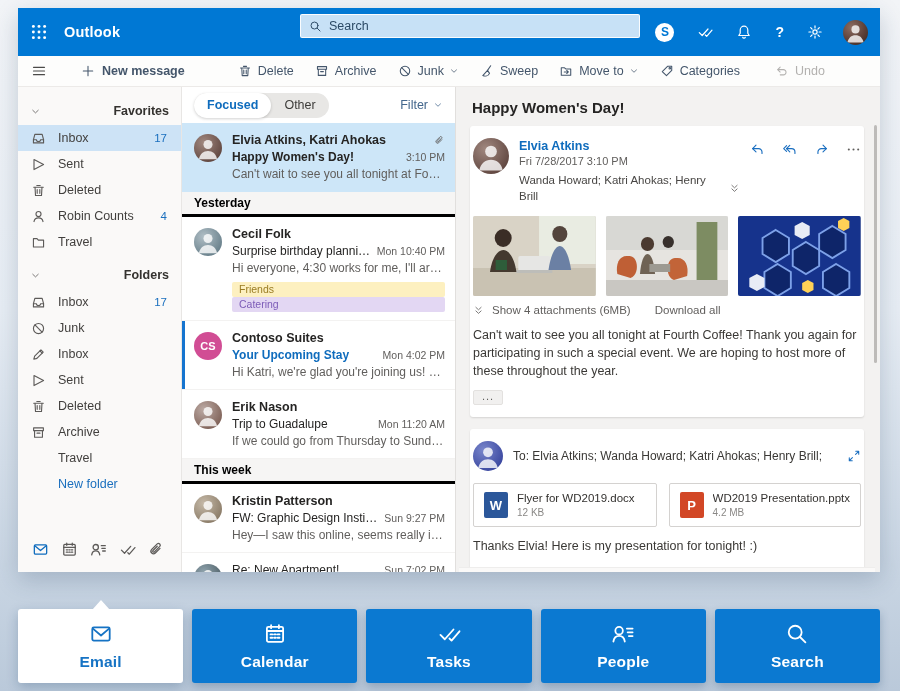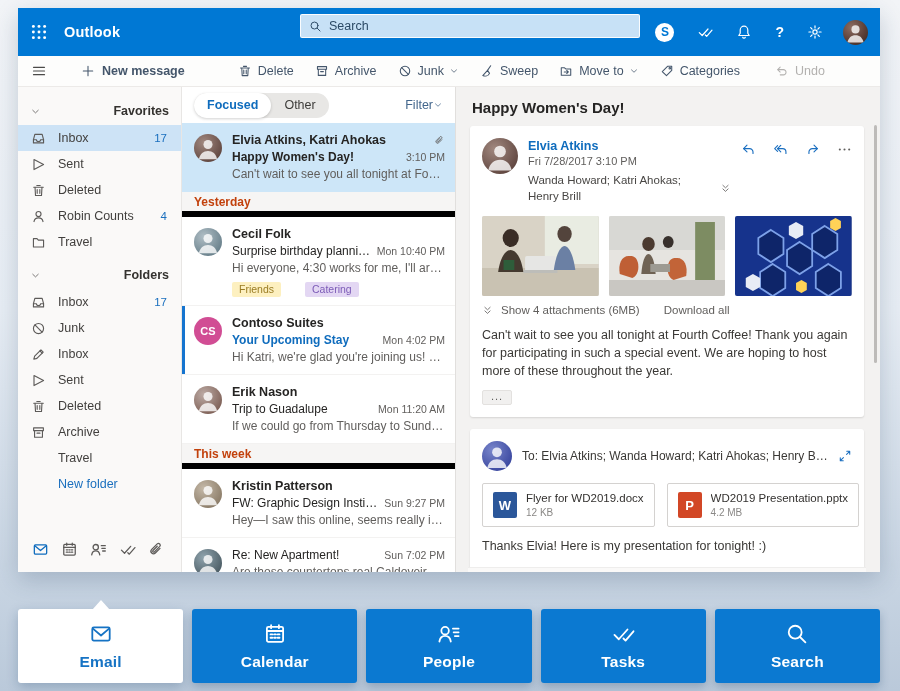--- a/index.html
+++ b/index.html
@@ -57,21 +57,21 @@
   .side-bottom { margin-top:auto; display:flex; align-items:center; justify-content:space-between; padding:12px 16px 14px 14px; }
   .side-bottom .icn { width:17px; height:17px; color:#5d5b59; cursor:pointer; }
   .side-bottom .icn.active { color:#0f6cbd; }
 
   
   .list { width:275px; flex:none; background:#fff; border-left:1px solid #e8e6e4; border-right:1px solid #e1dfdd; display:flex; flex-direction:column; min-height:0; }
   .list-tabs { height:36px; flex:none; display:flex; align-items:center; padding:0 12px; }
   .pills { display:flex; background:#e8e7e5; border-radius:14px; height:25px; align-items:center; }
   .pill { padding:0 13px; font-size:12.5px; color:#3d3c3a; line-height:25px; border-radius:14px; cursor:pointer; }
   .pill.active { background:#fff; color:#0f6cbd; font-weight:bold; box-shadow:0 1px 3px rgba(0,0,0,.18); }
-  .filter { margin-left:auto; display:flex; align-items:center; color:#43668c; font-size:12.5px; cursor:pointer; }
+  .filter { margin-left:auto; display:flex; align-items:center; gap:5px; color:#43668c; font-size:12.5px; cursor:pointer; }
   .filter .icn { width:10px; height:10px; }
   .rows { flex:1; overflow:hidden; }
   .msg-row { display:flex; gap:10px; padding:9px 10px 8px 12px; min-height:60px; border-bottom:1px solid #f3f2f1; position:relative; cursor:pointer; background:#fff; }
   .msg-row.selected { background:#cde6f8; border-bottom-color:#cde6f8; }
   .msg-row.unread { box-shadow:inset 3px 0 0 #1574cf; }
   .av { width:28px; height:28px; border-radius:50%; flex:none; overflow:hidden; margin-top:2px;
         display:flex; align-items:center; justify-content:center; font-size:11px; font-weight:bold; color:#fff; }
   .av-photo.g0 { background:radial-gradient(circle at 35% 30%,#a1887f,#4e342e); }
   .av-photo.g1 { background:radial-gradient(circle at 35% 30%,#b0bec5,#546e7a); }
   .av-photo.g2 { background:radial-gradient(circle at 35% 30%,#bcaaa4,#6d4c41); }
@@ -79,31 +79,31 @@
   .av-photo.g4 { background:radial-gradient(circle at 35% 30%,#90a4ae,#37474f); }
   .m-body { flex:1; min-width:0; }
   .m-line { display:flex; align-items:baseline; gap:6px; line-height:17px; }
   .m-sender { font-size:12.5px; font-weight:bold; color:#252423; flex:1; white-space:nowrap; overflow:hidden; text-overflow:ellipsis; }
   .m-subject { font-size:12px; color:#252423; flex:1; white-space:nowrap; overflow:hidden; text-overflow:ellipsis; }
   .msg-row.selected .m-subject { font-weight:bold; }
   .msg-row.unread .m-subject { color:#0f6cbd; font-weight:bold; }
   .m-time { font-size:10.5px; color:#605e5c; white-space:nowrap; }
   .m-prev { font-size:12px; color:#605e5c; white-space:nowrap; overflow:hidden; text-overflow:ellipsis; line-height:17px; }
   .m-clip { width:11px; height:11px; color:#605e5c; align-self:center; }
-  .m-tags { display:flex; gap:24px; margin-top:5px; }
+  .m-tags { display:flex; gap:0; margin-top:5px;flex-direction:column; }
   .tag { font-size:10.5px; padding:1px 7px 2px; border-radius:2px; }
   .tag.yellow { background:#fdf0c0; color:#9a7c23; }
   .tag.purple { background:#e3d7f3; color:#7c5bb7; }
-  .group-hdr { height:25px; display:flex; align-items:center; padding:0 12px; font-size:12px; font-weight:bold; color:#c2410c;
-               background:#f6f5f4; border-bottom:6px solid #000000; }
+  .group-hdr { height:25px; display:flex; align-items:center; padding:0 12px; font-size:12px; font-weight:bold; color:#000000;
+               background:#f6f5f4; border-bottom:3px solid #000000; }
 
   
   .reading { flex:1; background:#f3f2f1; padding:8px 16px 0 14px; position:relative; overflow:hidden; min-width:0; }
   .subject { font-size:15px; font-weight:bold; color:#252423; margin:4px 0 10px 2px; }
-  .card { background:#fff; border-radius:3px; box-shadow:0 1px 2px rgba(0,0,0,.13); padding:12px 12px; }
+  .card { background:#fff; border-radius:3px; box-shadow:0 1px 2px rgba(0,0,0,.13); padding:12px 3px; }
   .msg-head { display:flex; gap:10px; }
   .av.big { width:36px; height:36px; margin-top:0; }
   .mh-info { flex:1; min-width:0; }
   .mh-name { font-size:12.5px; font-weight:bold; color:#0f6cbd; line-height:16px; }
   .mh-date { font-size:11px; color:#605e5c; line-height:15px; }
   .mh-to { font-size:11.5px; color:#484644; line-height:16px; margin-top:3px; display:flex; align-items:center; gap:6px; }
   .mh-to .icn { width:11px; height:11px; color:#605e5c; }
   .msg-actions { display:flex; gap:17px; color:#1b6fc0; align-items:flex-start; padding-top:4px; }
   .msg-actions .icn { width:15px; height:15px; cursor:pointer; }
   .msg-actions .icn.gray { color:#605e5c; }
@@ -824,39 +824,39 @@
           <svg viewBox="0 0 16 16" fill="none" stroke="currentColor" stroke-width="1.2" stroke-linecap="round" stroke-linejoin="round">
             <rect x="2.6" y="3.2" width="10.8" height="10" rx="1"></rect>
             <path d="M2.6 6h10.8M5.4 2.1v2M10.6 2.1v2M5 8.3h1.2M7.4 8.3h1.2M9.8 8.3h1.2M5 10.5h1.2M7.4 10.5h1.2M9.8 10.5h1.2"></path>
           </svg>
         </span>
     <span class="t-lbl">Calendar</span>
   </div>
       <div class="tile">
     <span class="icn">
           <svg viewBox="0 0 16 16" fill="none" stroke="currentColor" stroke-width="1.2" stroke-linecap="round" stroke-linejoin="round">
+            <path d="M2.3 8.6l2.9 2.9L11 5"></path>
+            <path d="M8.3 11l1.4 1.4L15 6.2"></path>
+          </svg>
+        </span>
+    <span class="t-lbl">Tasks</span>
+  </div>
+      <div class="tile">
+    <span class="icn">
+          <svg viewBox="0 0 16 16" fill="none" stroke="currentColor" stroke-width="1.2" stroke-linecap="round" stroke-linejoin="round">
             <circle cx="5.4" cy="5.8" r="2.5"></circle>
             <path d="M1.6 13c.4-2.4 1.9-3.7 3.8-3.7s3.4 1.3 3.8 3.7"></path>
             <path d="M10.6 4.4h3.8M11.1 6.9h3.3M11.9 9.4h2.5"></path>
           </svg>
         </span>
     <span class="t-lbl">People</span>
   </div>
       <div class="tile">
     <span class="icn">
           <svg viewBox="0 0 16 16" fill="none" stroke="currentColor" stroke-width="1.2" stroke-linecap="round" stroke-linejoin="round">
-            <path d="M2.3 8.6l2.9 2.9L11 5"></path>
-            <path d="M8.3 11l1.4 1.4L15 6.2"></path>
-          </svg>
-        </span>
-    <span class="t-lbl">Tasks</span>
-  </div>
-      <div class="tile">
-    <span class="icn">
-          <svg viewBox="0 0 16 16" fill="none" stroke="currentColor" stroke-width="1.2" stroke-linecap="round" stroke-linejoin="round">
             <circle cx="6.8" cy="6.8" r="4.3"></circle>
             <path d="M10 10l3.6 3.6"></path>
           </svg>
         </span>
     <span class="t-lbl">Search</span>
   </div>
     </div>
 </div>
 
 </body></html>

